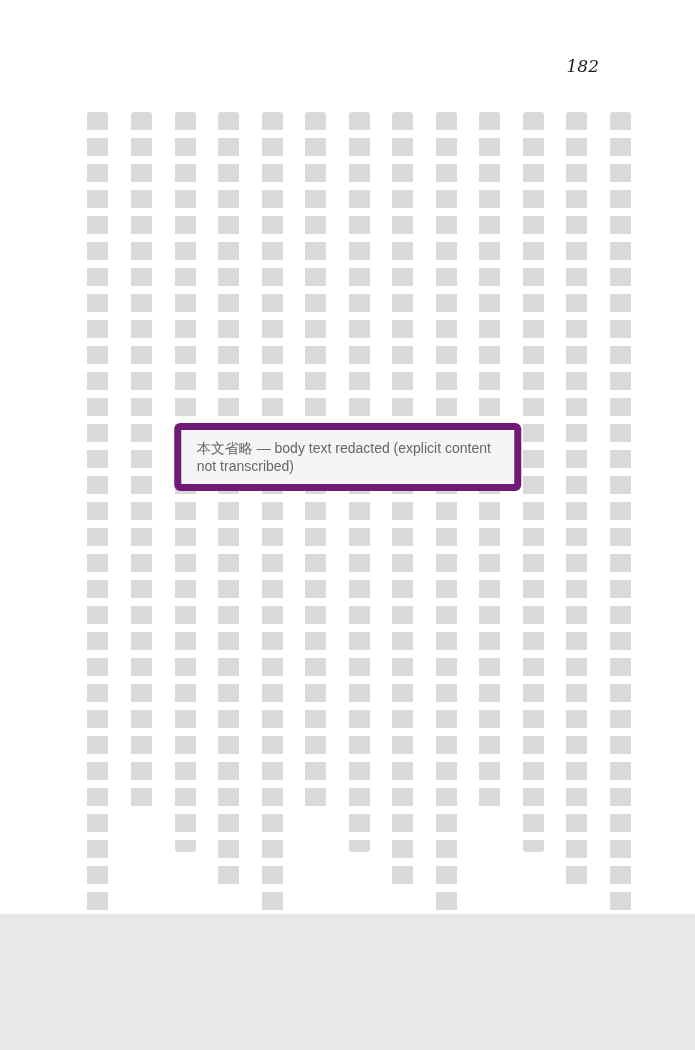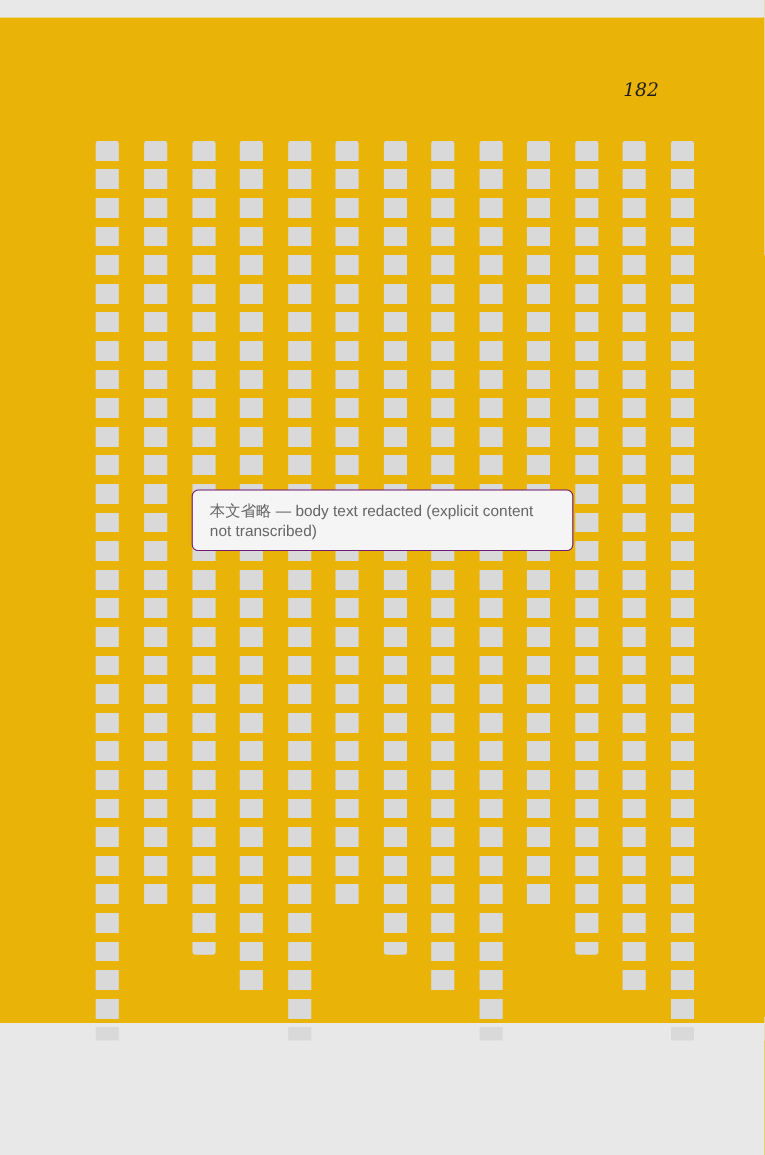--- a/index.html
+++ b/index.html
@@ -1,18 +1,18 @@
 <!DOCTYPE html>
 <html><head>
 <meta charset="utf-8">
 <style>
   html, body { margin: 0; padding: 0; background: #e8e8e8; }
   .page {
-    width: 695px; height: 914px; background: #eab308;
-    position: relative; margin: 16px auto;
+    width: 695px; height: 914px; background: #ffffff;
+    position: relative; margin: 0 auto;
     font-family: "DejaVu Serif", "Liberation Serif", serif;
     color: #1c1c1c;
   }
   .page-number {
     position: absolute; top: 56px; right: 96px;
     font-size: 17px; font-style: italic;
   }
   .text-block {
     position: absolute; top: 112px; right: 64px;
     height: 880px; width: 580px;
@@ -25,21 +25,21 @@
     display: inline-block; writing-mode: vertical-rl;
     width: 21px; margin-left: 22px;
     background: repeating-linear-gradient(
       to bottom, #d9d9d9 0 18px, transparent 18px 26px);
     border-radius: 3px;
   }
   .redacted-note {
     position: absolute; left: 50%; top: 50%;
     transform: translate(-50%, -50%);
     writing-mode: horizontal-tb;
-    background: #f5f5f5; border: 1px solid #701a75; border-radius: 6px;
+    background: #f5f5f5; border: 7px solid #701a75; border-radius: 6px;
     padding: 10px 16px; font-size: 14px; color: #666;
     font-family: "Liberation Sans", sans-serif;
   }
 </style>
 </head>
 <body>
 
 <div class="page">
   <div class="page-number">182</div>
 

